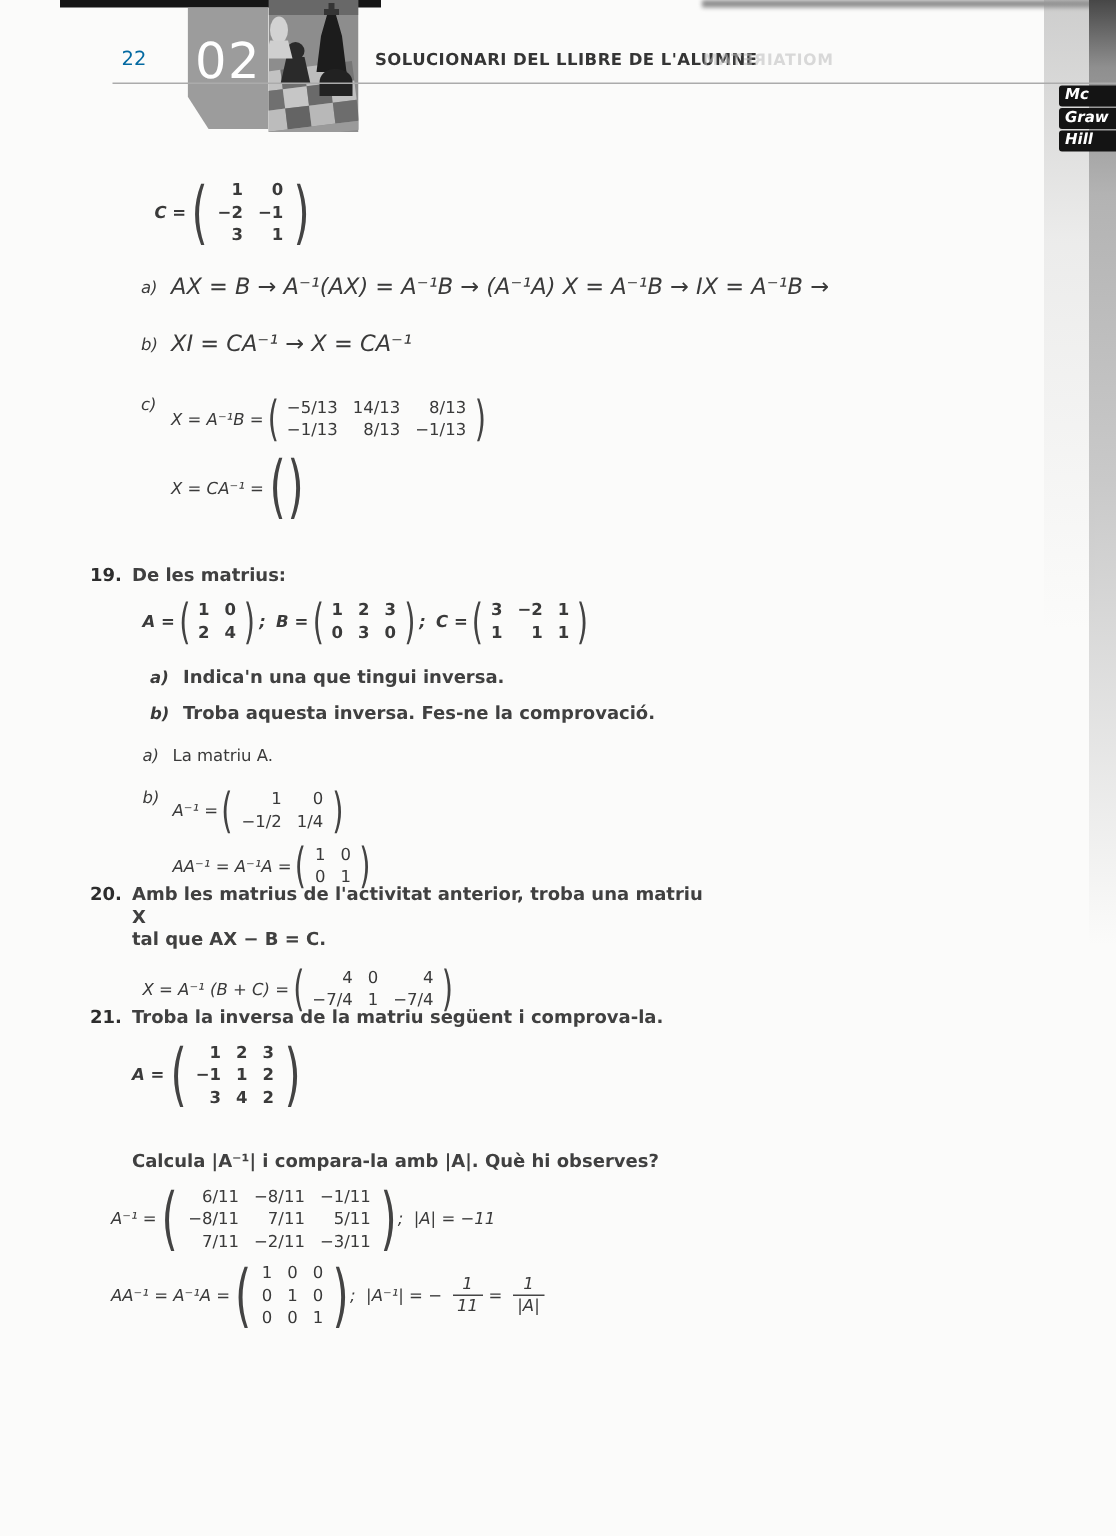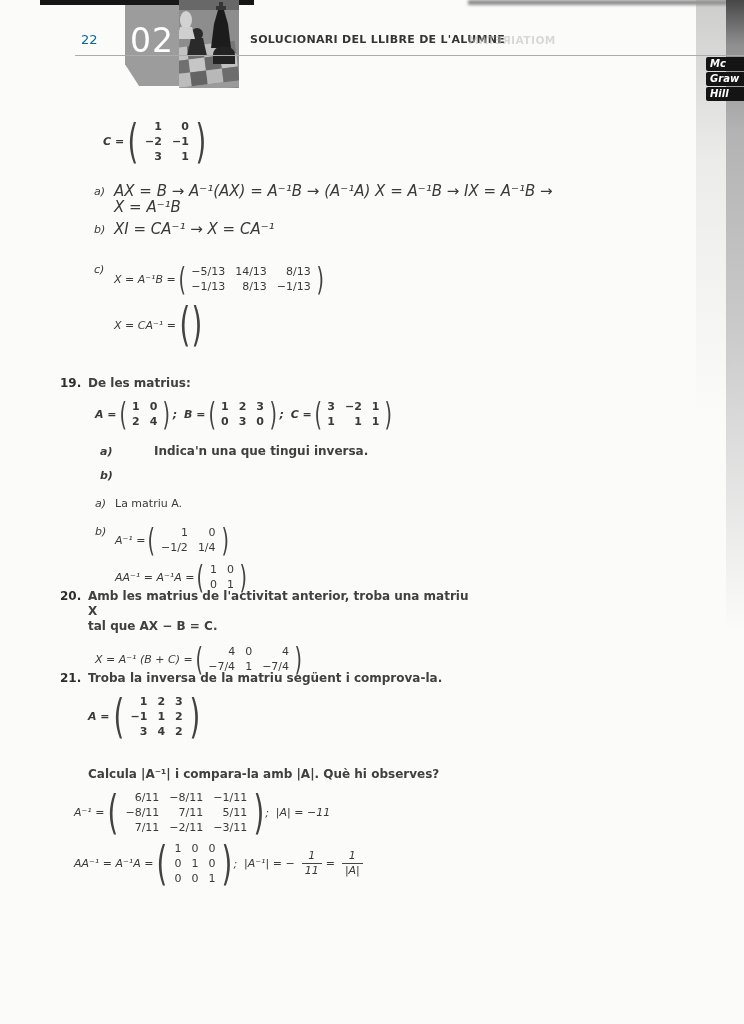--- a/index.html
+++ b/index.html
@@ -39,21 +39,21 @@
   .mgrid{display:inline-grid;margin:0 1px;}
   .mcell{font-size:11px;line-height:15px;text-align:right;padding:0 5px;font-style:normal;}
   .bold .mcell{font-weight:bold;}
   .item{display:flex;}
   .ilabel{font-style:italic;font-size:11px;width:20px;flex:0 0 20px;line-height:15.5px;}
   .q{display:flex;}
   .qnum{width:28px;flex:0 0 28px;font-weight:bold;font-size:12px;line-height:15px;color:#2d2d2d;}
   .qtext{font-weight:bold;font-size:12px;line-height:15px;color:#404040;}
   .bitem{display:flex;margin-left:40px;}
   .bitem .ilabel{font-weight:bold;width:22px;flex:0 0 22px;}
-  .bitem .qtext{line-height:15.5px;margin-left:32px;}
+  .bitem .qtext{line-height:15.5px;}
   .plain{font-size:11px;line-height:15px;}
   .frac{display:inline-flex;flex-direction:column;text-align:center;font-size:11px;line-height:14px;margin:0 4px;font-style:italic;}
   .frac .fn{border-bottom:1.2px solid #454545;padding:0 3px;}
   .frac .fd{padding:0 3px;}
 </style>
 </head>
 <body>
 
 <div class="page">
 
@@ -117,21 +117,20 @@
           <span class="mcell">1</span>
         </span>
         <span class="paren" style="font-size: 46px;">)</span>
       </span>
   </div>
 
   <div class="abs item" style="left:94px;top:184px;">
     <span class="ilabel">a)</span>
     <div>
       <div class="mline">AX = B → A⁻¹(AX) = A⁻¹B → (A⁻¹A) X = A⁻¹B → IX = A⁻¹B →</div>
-      <div class="mline">X = A⁻¹B</div>
     </div>
   </div>
 
   <div class="abs item" style="left:94px;top:222px;">
     <span class="ilabel">b)</span>
     <div>
       <div class="mline">XI = CA⁻¹ → X = CA⁻¹</div>
     </div>
   </div>
 
@@ -208,20 +207,21 @@
           </span>
           <span class="paren" style="font-size: 32px;">)</span>
         </span>
     </div>
     <div class="bitem" style="margin-top:15px;">
       <span class="ilabel">a)</span>
       <span class="qtext">Indica'n una que tingui inversa.</span>
     </div>
     <div class="bitem" style="margin-top:8px;">
       <span class="ilabel">b)</span>
+      <span class="qtext">Troba aquesta inversa. Fes-ne la comprovació.</span>
     </div>
     <div class="item" style="margin:13px 0 0 35px;">
       <span class="ilabel">a)</span>
       <span class="plain">La matriu A.</span>
     </div>
     <div class="item" style="margin:10px 0 0 35px;">
       <span class="ilabel" style="margin-top:2px;">b)</span>
       <div>
         <div class="eq" style="margin-top:3px;">
           <span class="ml">A⁻¹ =</span>

